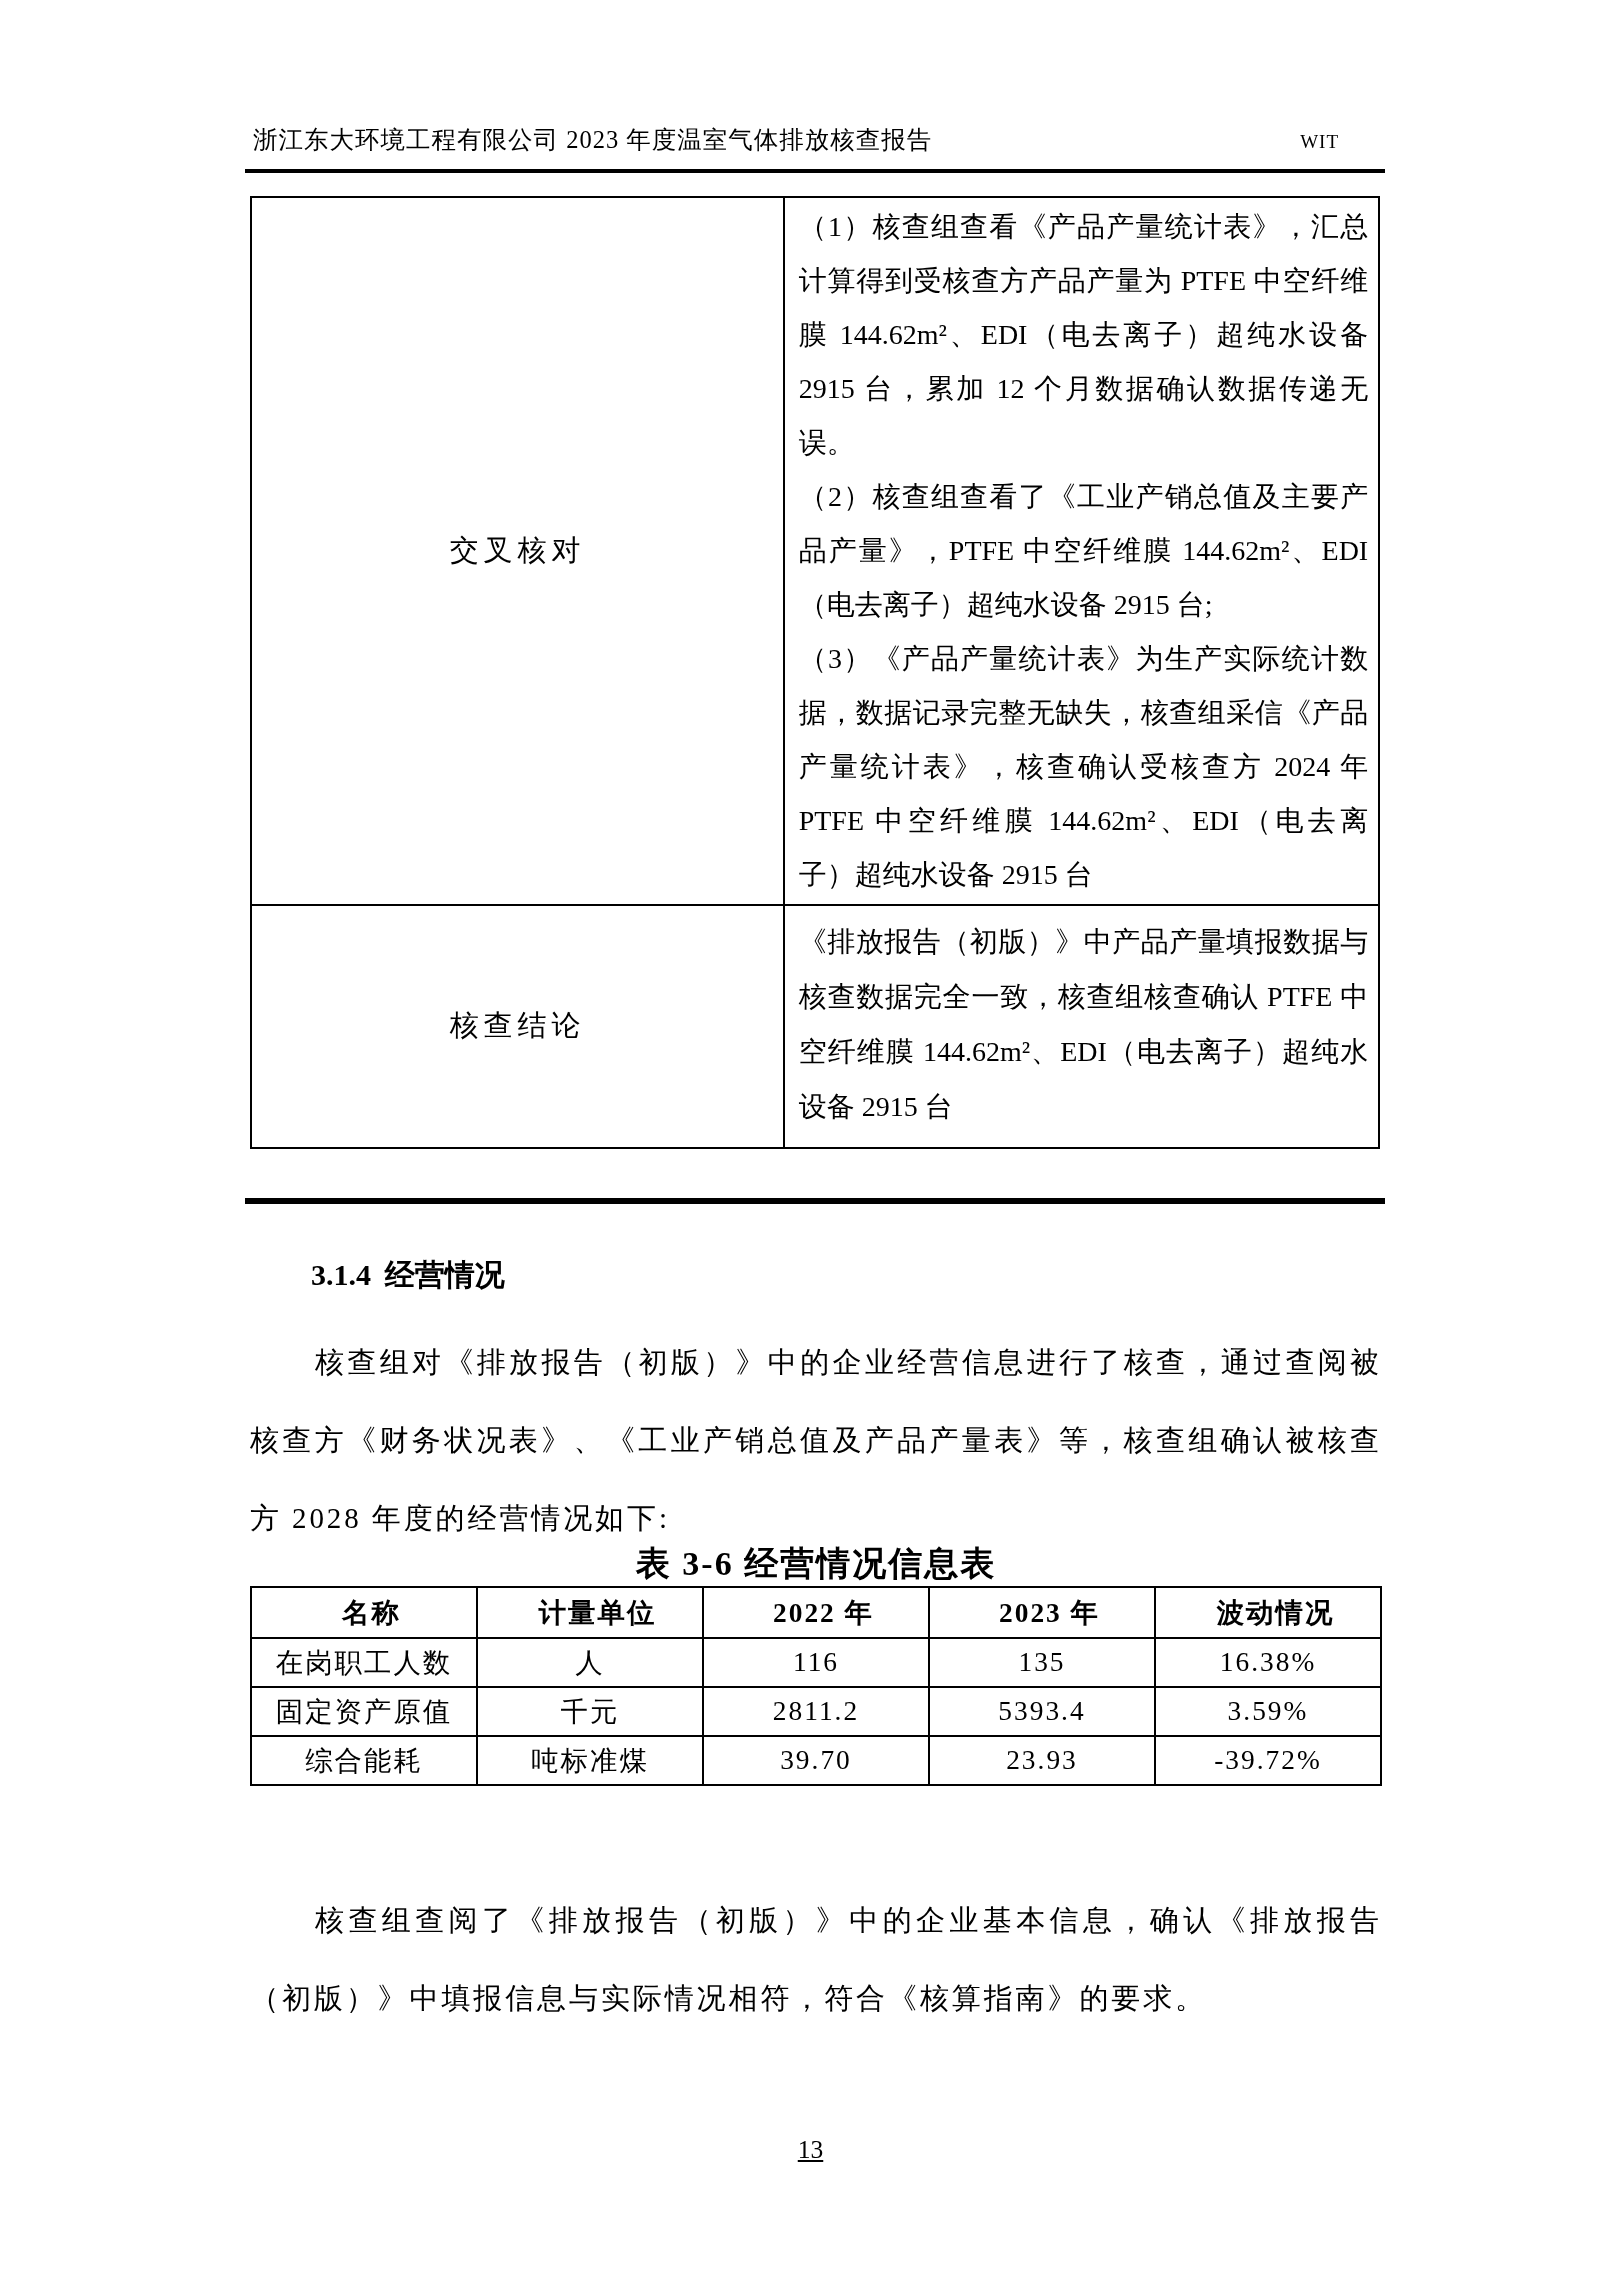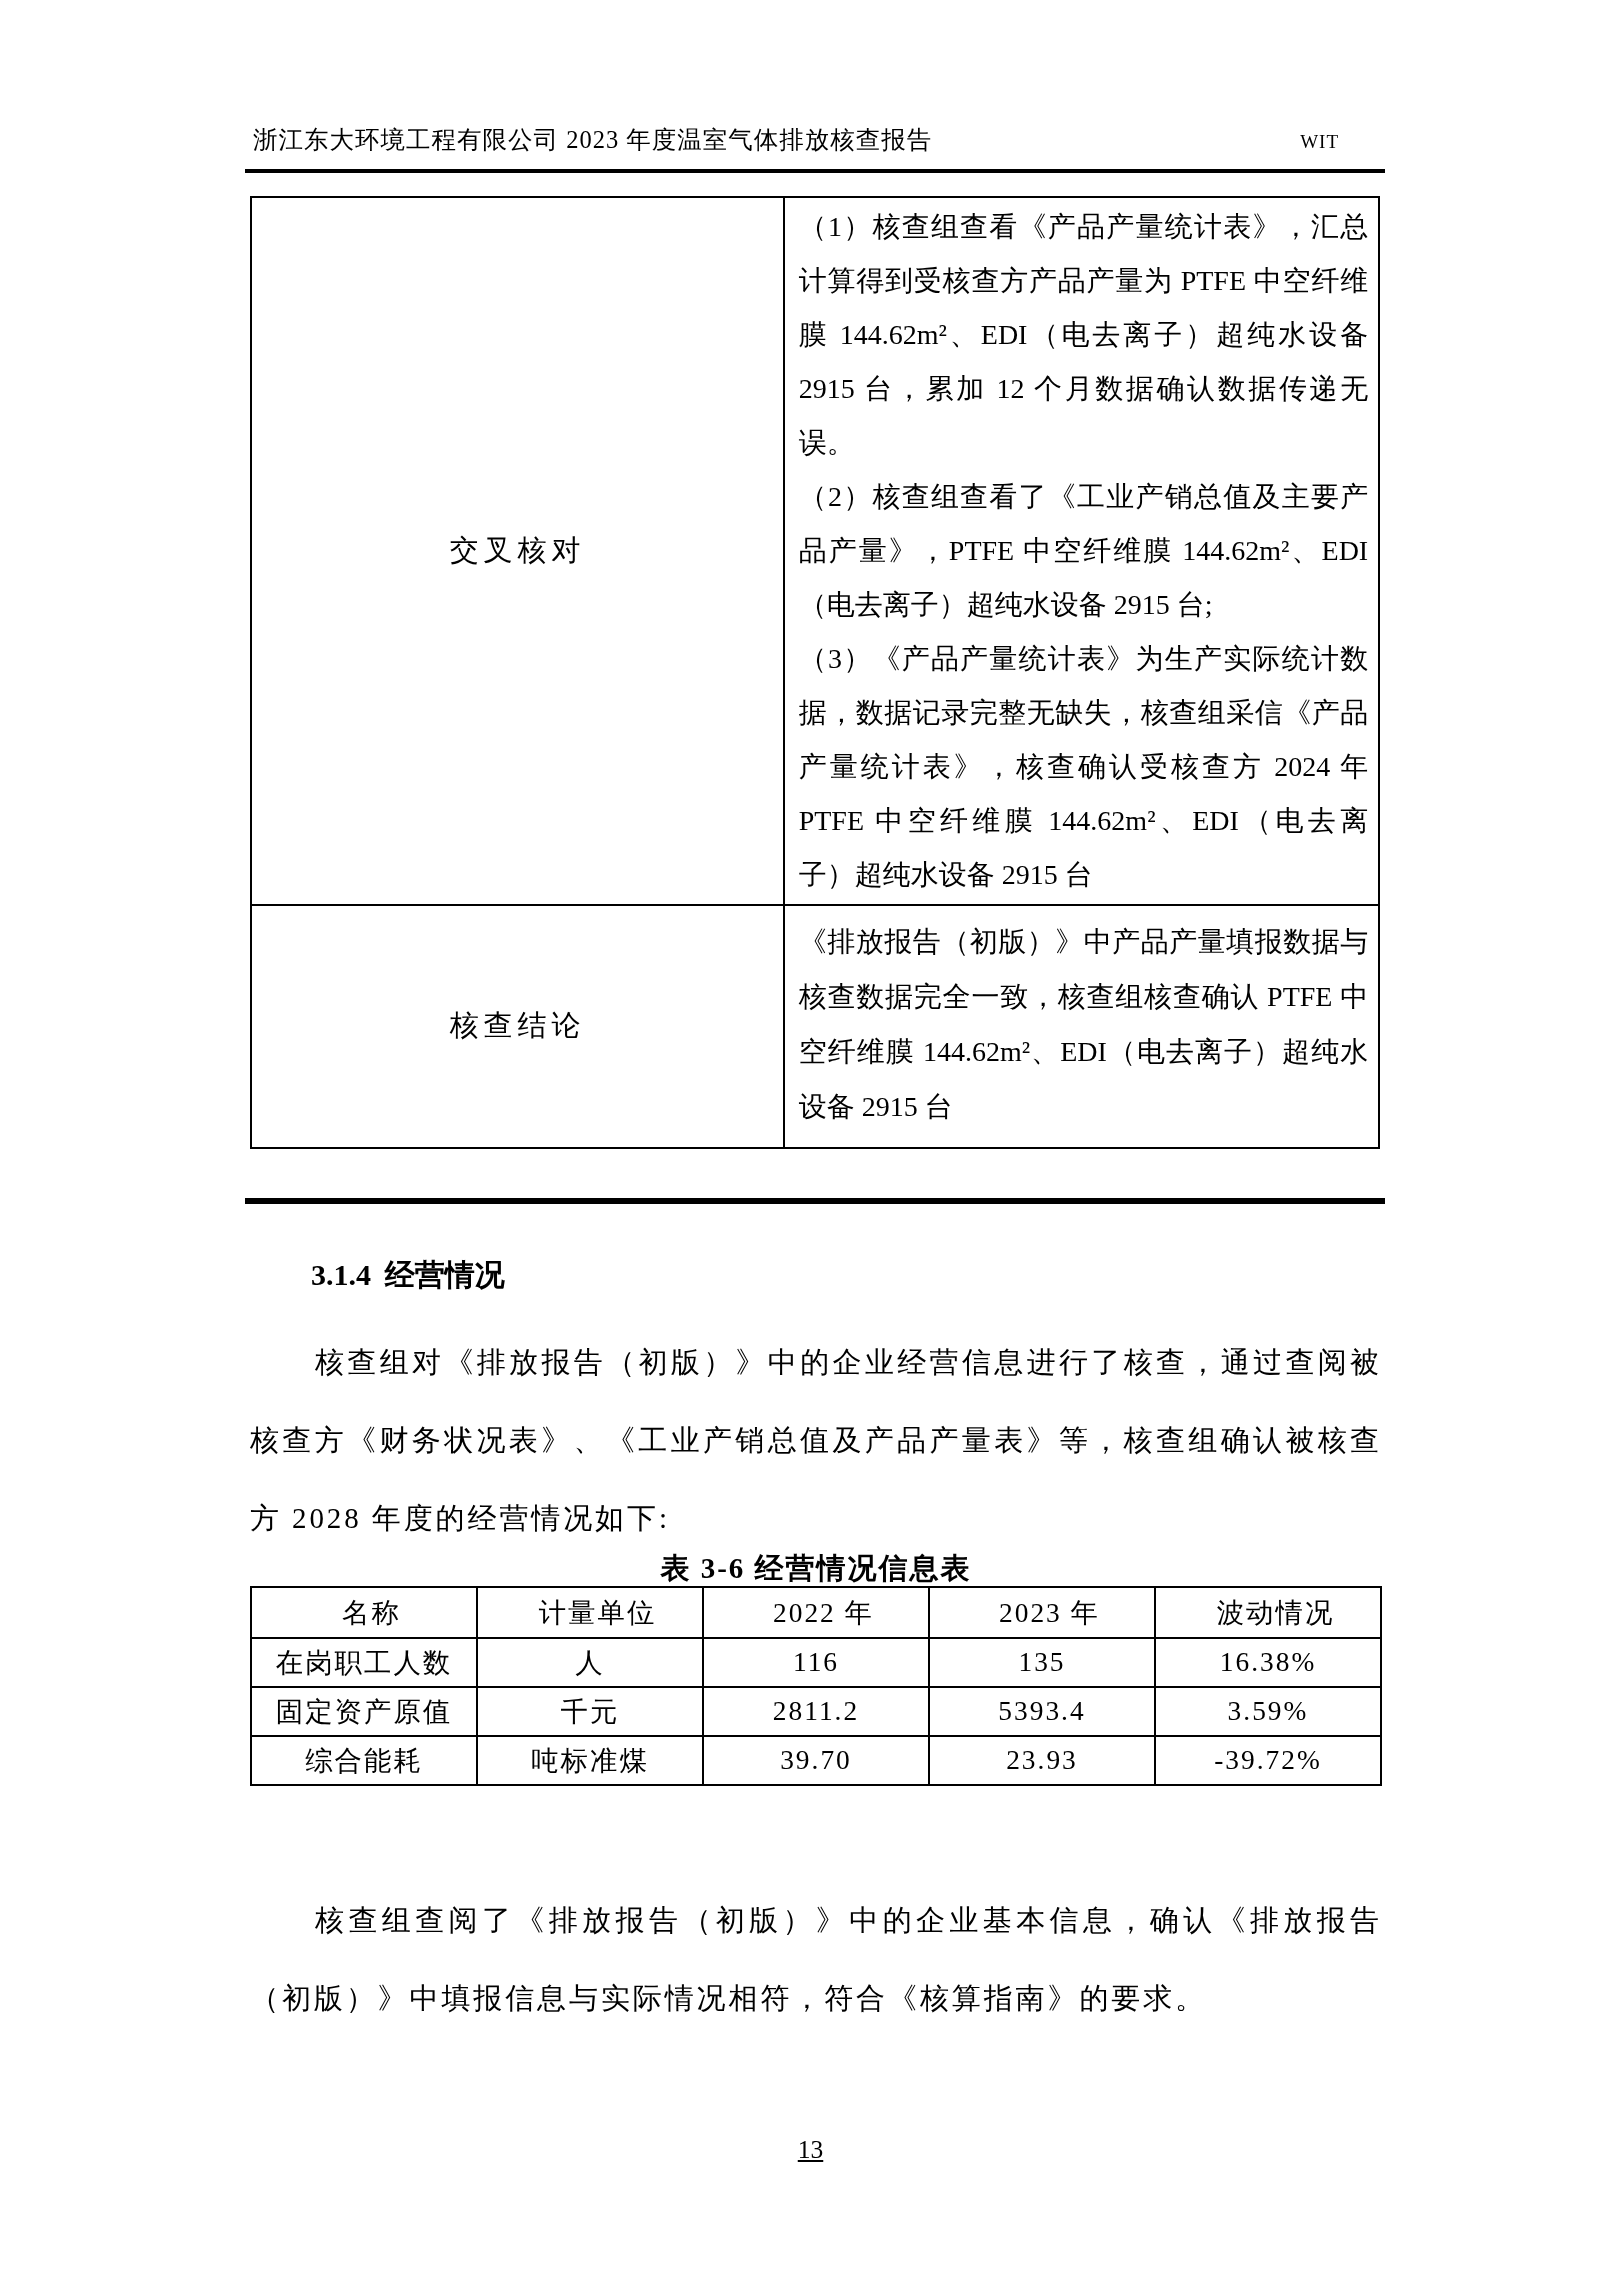--- a/index.html
+++ b/index.html
@@ -65,33 +65,33 @@
     position:absolute; left:250px; width:1132px;
     font-size:29px; line-height:78px;
     text-align:justify; text-indent:65px; letter-spacing:2.9px;
   }
   .para-intro { top:1294px; }
   .para-closing { top:1852px; font-weight:normal; }
 
   
   .biz-title {
     position:absolute; left:250px; top:1541px; width:1132px;
-    text-align:center; font-size:29px; font-weight:bold; letter-spacing:2px;margin-top:8px;
+    text-align:center; font-size:34px; font-weight:bold; letter-spacing:2px;
   }
   .biz-table {
     position:absolute; left:250px; top:1586px; width:1132px;
     table-layout:fixed; font-size:27.4px;
     border:2.9px solid #000;
   }
   .biz-table th, .biz-table td {
     border:2px solid #000; border-bottom:2.9px solid #000;
     text-align:center; vertical-align:middle;
     letter-spacing:2px; font-weight:normal;
   }
-  .biz-table th { height:47px; font-weight:normal;padding-left:16px; }
+  .biz-table th { height:47px; font-weight:bold;padding-left:16px; }
   .biz-table td { height:45px; }
 
   
   .page-number {
     position:absolute; left:0; top:2135px; width:1621px;
     text-align:center; font-size:25.5px;text-decoration:underline;
   }
 </style>
 </head>
 <body>

